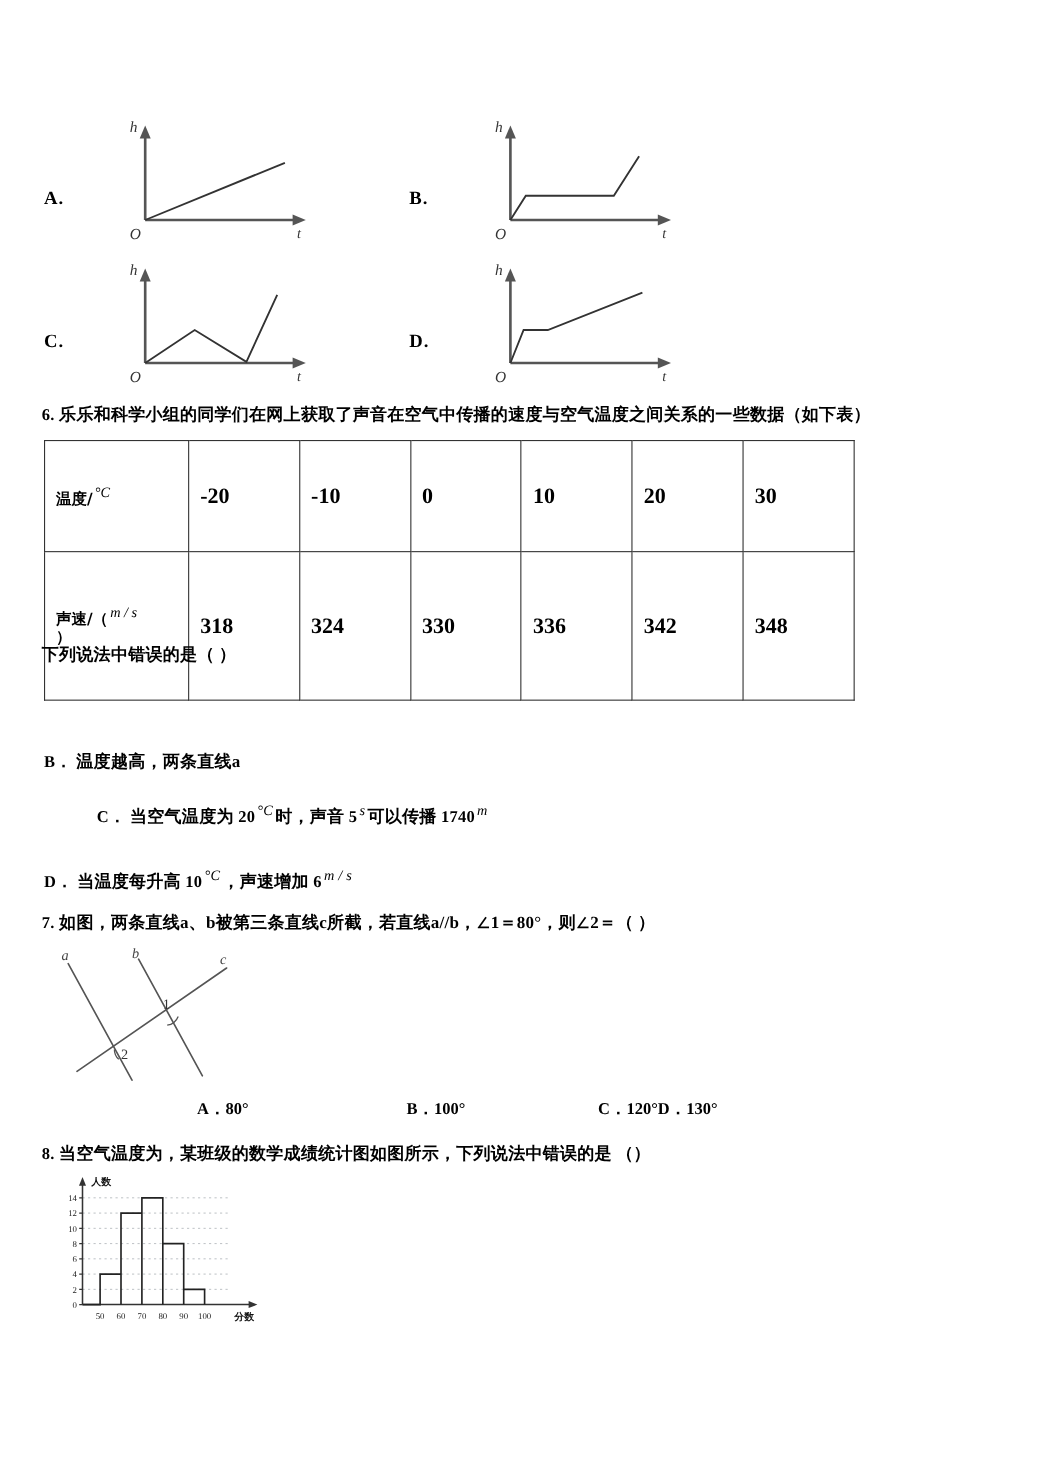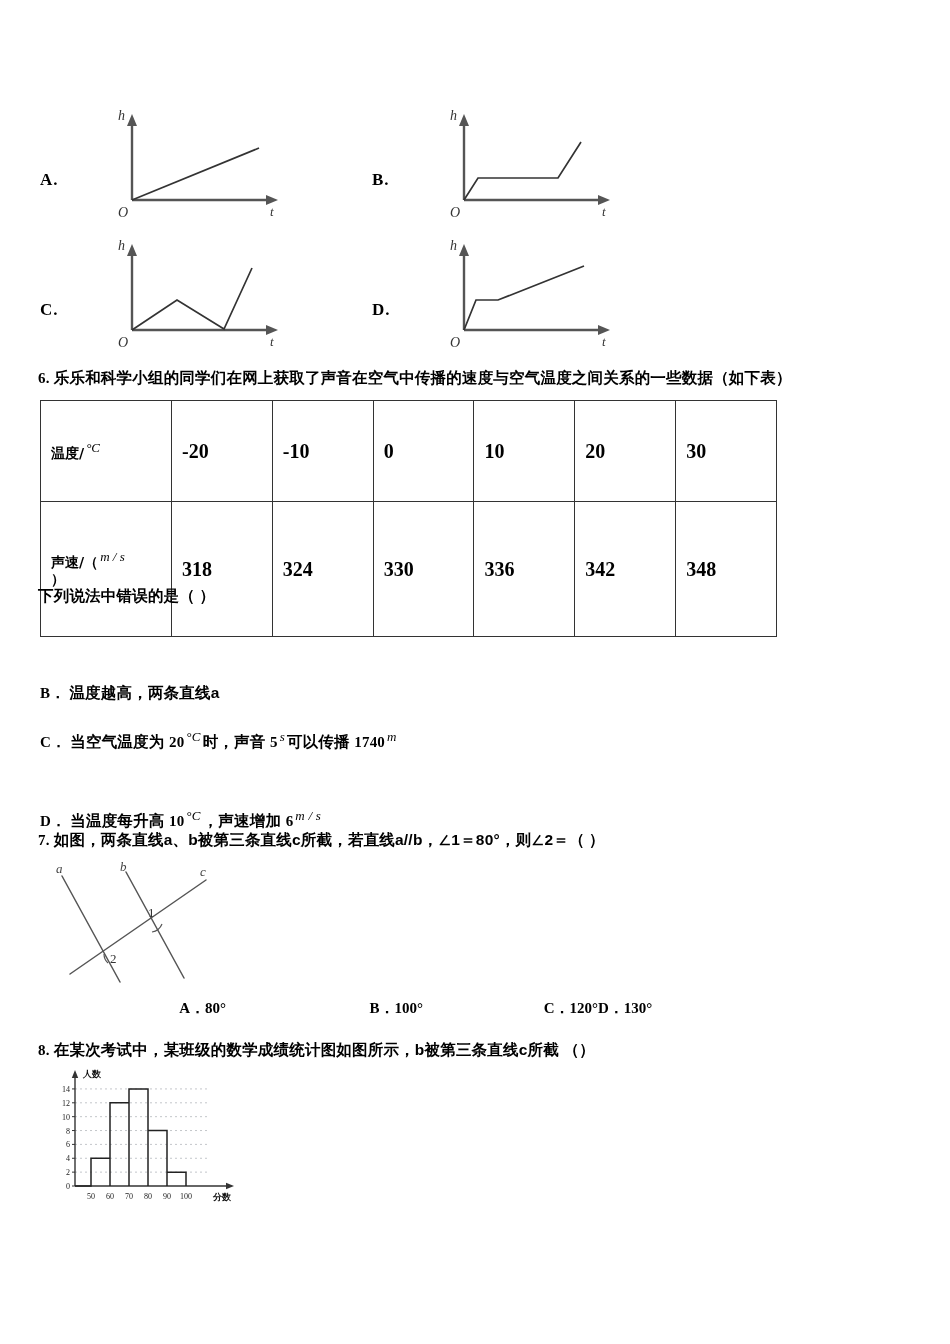--- a/index.html
+++ b/index.html
@@ -17,21 +17,21 @@
   }
   .page {
     position: relative;
     width: 950px;
     height: 1344px;
     padding: 0;
   }
 
   
   .cn {
-    font-family: Liberation Sans, sans-serif;
+    font-family: Liberation Serif, serif;
     font-weight: bold;
   }
   .qtext {
     font-size: 15.5px;
     line-height: 1.5;
     letter-spacing: 0.2px;
   }
   .opt-label {
     font-family: "Liberation Serif", serif;
     font-weight: bold;
@@ -266,24 +266,24 @@
       <td class="value">348</td>
     </tr>
   </tbody>
     </table>
 
   <div id="q6-ask" class="qtext cn">下列说法中错误的是（      ）</div>
 
   <div class="q6-opt qtext" style="top:681px;">
     <span class="opt-label">B．</span><span class="rich"><span class="cn">温度越高，两条直线a</span></span>
   </div>
-  <div class="q6-opt qtext" style="top:727px;">
+  <div class="q6-opt qtext" style="top:727px;margin-left:48px;">
     <span class="opt-label">C．</span><span class="rich"><span class="cn">当空气温度为 </span><span class="num">20</span><span class="sup">°C</span><span class="cn">时，声音 </span><span class="num">5</span><span class="sup">s</span><span class="cn">可以传播 </span><span class="num">1740</span><span class="sup">m</span></span>
   </div>
-  <div class="q6-opt qtext" style="top:786px;margin-top:20px;">
+  <div class="q6-opt qtext" style="top:786px;">
     <span class="opt-label">D．</span><span class="rich"><span class="cn">当温度每升高 </span><span class="num">10</span><span class="sup">°C</span><span class="cn">，声速增加 </span><span class="num">6</span><span class="sup">m / s</span></span>
   </div>
 
   <div id="q7-stem" class="qtext">
     <span class="num">7.</span>
     <span class="cn">如图，两条直线a、b被第三条直线c所截，若直线a//b，∠1＝80°，则∠2＝（      ）</span>
   </div>
 
   <svg id="q7-figure" width="190" height="135" viewBox="0 0 190 135">
     <g stroke="#555" stroke-width="1.5" fill="none" stroke-linecap="round">
@@ -310,21 +310,21 @@
     <div class="q7-opt">
       <span>C．</span><span>120°</span>
     </div>
     <div class="q7-opt">
       <span>D．</span><span>130°</span>
     </div>
   </div>
 
   <div id="q8-stem" class="qtext">
     <span class="num">8.</span>
-    <span class="cn">在某次考试中，某班级的数学成绩统计图如图所示，b被第三条直线c所截 （）</span>
+    <span class="cn">当空气温度为，某班级的数学成绩统计图如图所示，下列说法中错误的是 （）</span>
   </div>
 
   <svg id="q8-chart" width="210" height="150" viewBox="0 0 210 150">
       <line x1="30" y1="106.13333333333333" x2="163" y2="106.13333333333333" stroke="#9aa0a6" stroke-width="0.6" stroke-dasharray="2 3"></line>
       <line x1="30" y1="92.26666666666667" x2="163" y2="92.26666666666667" stroke="#9aa0a6" stroke-width="0.6" stroke-dasharray="2 3"></line>
       <line x1="30" y1="78.4" x2="163" y2="78.4" stroke="#9aa0a6" stroke-width="0.6" stroke-dasharray="2 3"></line>
       <line x1="30" y1="64.53333333333333" x2="163" y2="64.53333333333333" stroke="#9aa0a6" stroke-width="0.6" stroke-dasharray="2 3"></line>
       <line x1="30" y1="50.66666666666667" x2="163" y2="50.66666666666667" stroke="#9aa0a6" stroke-width="0.6" stroke-dasharray="2 3"></line>
       <line x1="30" y1="36.8" x2="163" y2="36.8" stroke="#9aa0a6" stroke-width="0.6" stroke-dasharray="2 3"></line>
       <line x1="30" y1="22.933333333333337" x2="163" y2="22.933333333333337" stroke="#9aa0a6" stroke-width="0.6" stroke-dasharray="2 3"></line>

